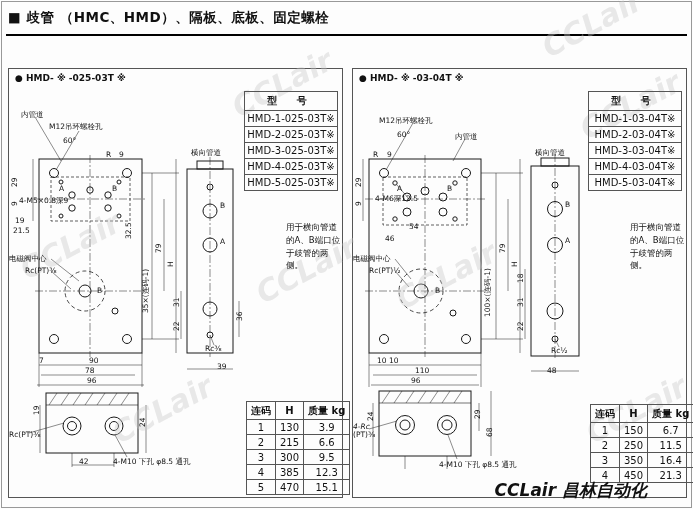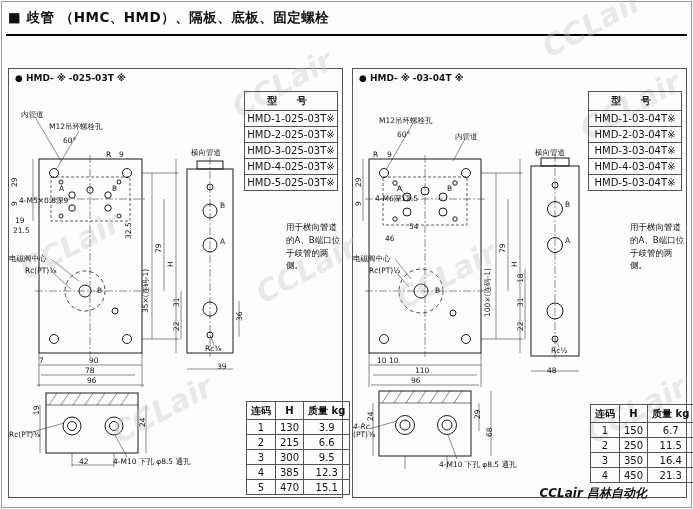--- a/index.html
+++ b/index.html
@@ -21,21 +21,21 @@
   table{border-collapse:collapse;font-size:10px;z-index:3;position:absolute;background:transparent;}
   th,td{border:1px solid #555;padding:1px 3px;text-align:center;font-weight:normal;white-space:nowrap;}
   .model-table{right:4px;top:22px;width:94px;}
   .model-table th{font-weight:bold;letter-spacing:8px;padding:2px 0;}
   .model-table td{padding:2px 2px;}
   .dim-table{left:237px;top:332px;}
   .dim-table th{font-weight:bold;padding:1.5px 4px;}
   .dim-table td{padding:1.5px 4px;}
   #panel-right .dim-table{top:335px;}
   .note{position:absolute;left:277px;top:152px;width:57px;font-size:8.5px;line-height:1.5;z-index:3;}
-  .footer-logo{position:absolute;right:46px;bottom:7px;font-size:12px;font-weight:bold;z-index:4;font-style:italic;}
+  .footer-logo{position:absolute;right:46px;bottom:7px;font-size:17px;font-weight:bold;z-index:4;font-style:italic;}
   .wm{position:absolute;font-size:30px;font-weight:bold;font-style:italic;color:#c7c7c7;opacity:.38;transform:rotate(-28deg);pointer-events:none;z-index:2;white-space:nowrap;}
 </style>
 </head>
 <body>
 
 <div class="page-border"></div>
 
 <div class="header-title">■ 歧管 （HMC、HMD）、隔板、底板、固定螺栓</div>
 <div class="header-rule"></div>
 

